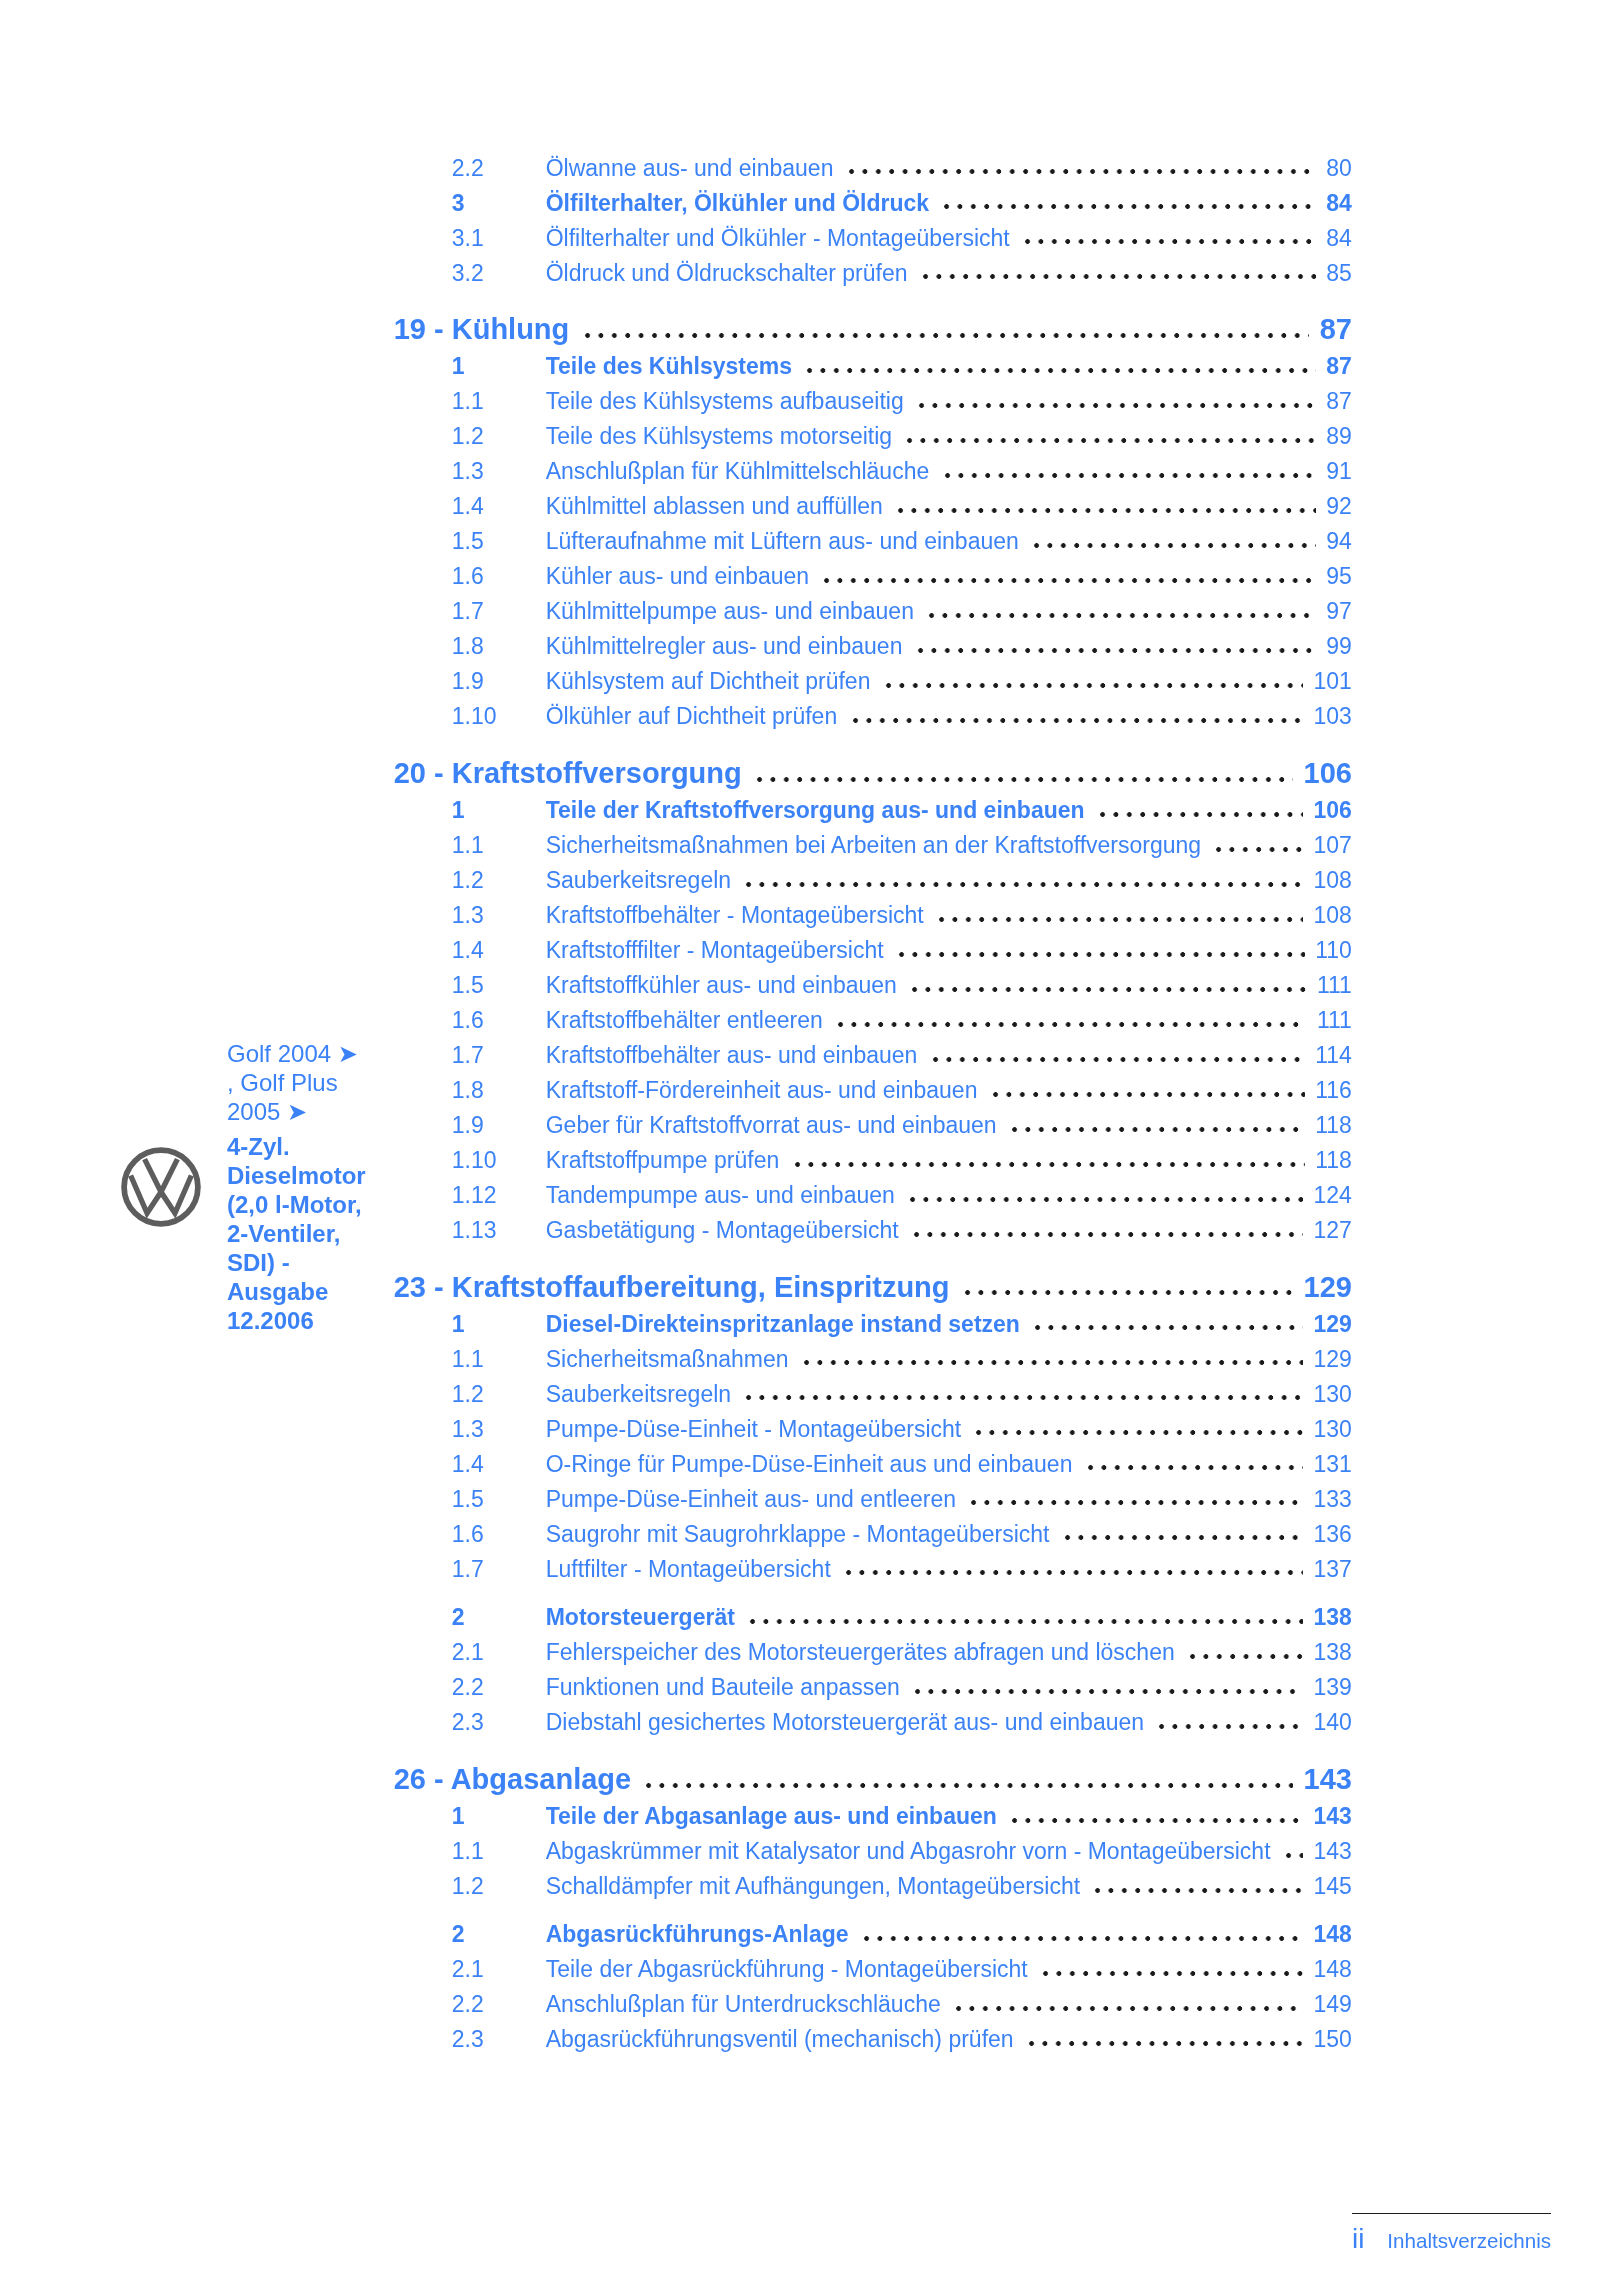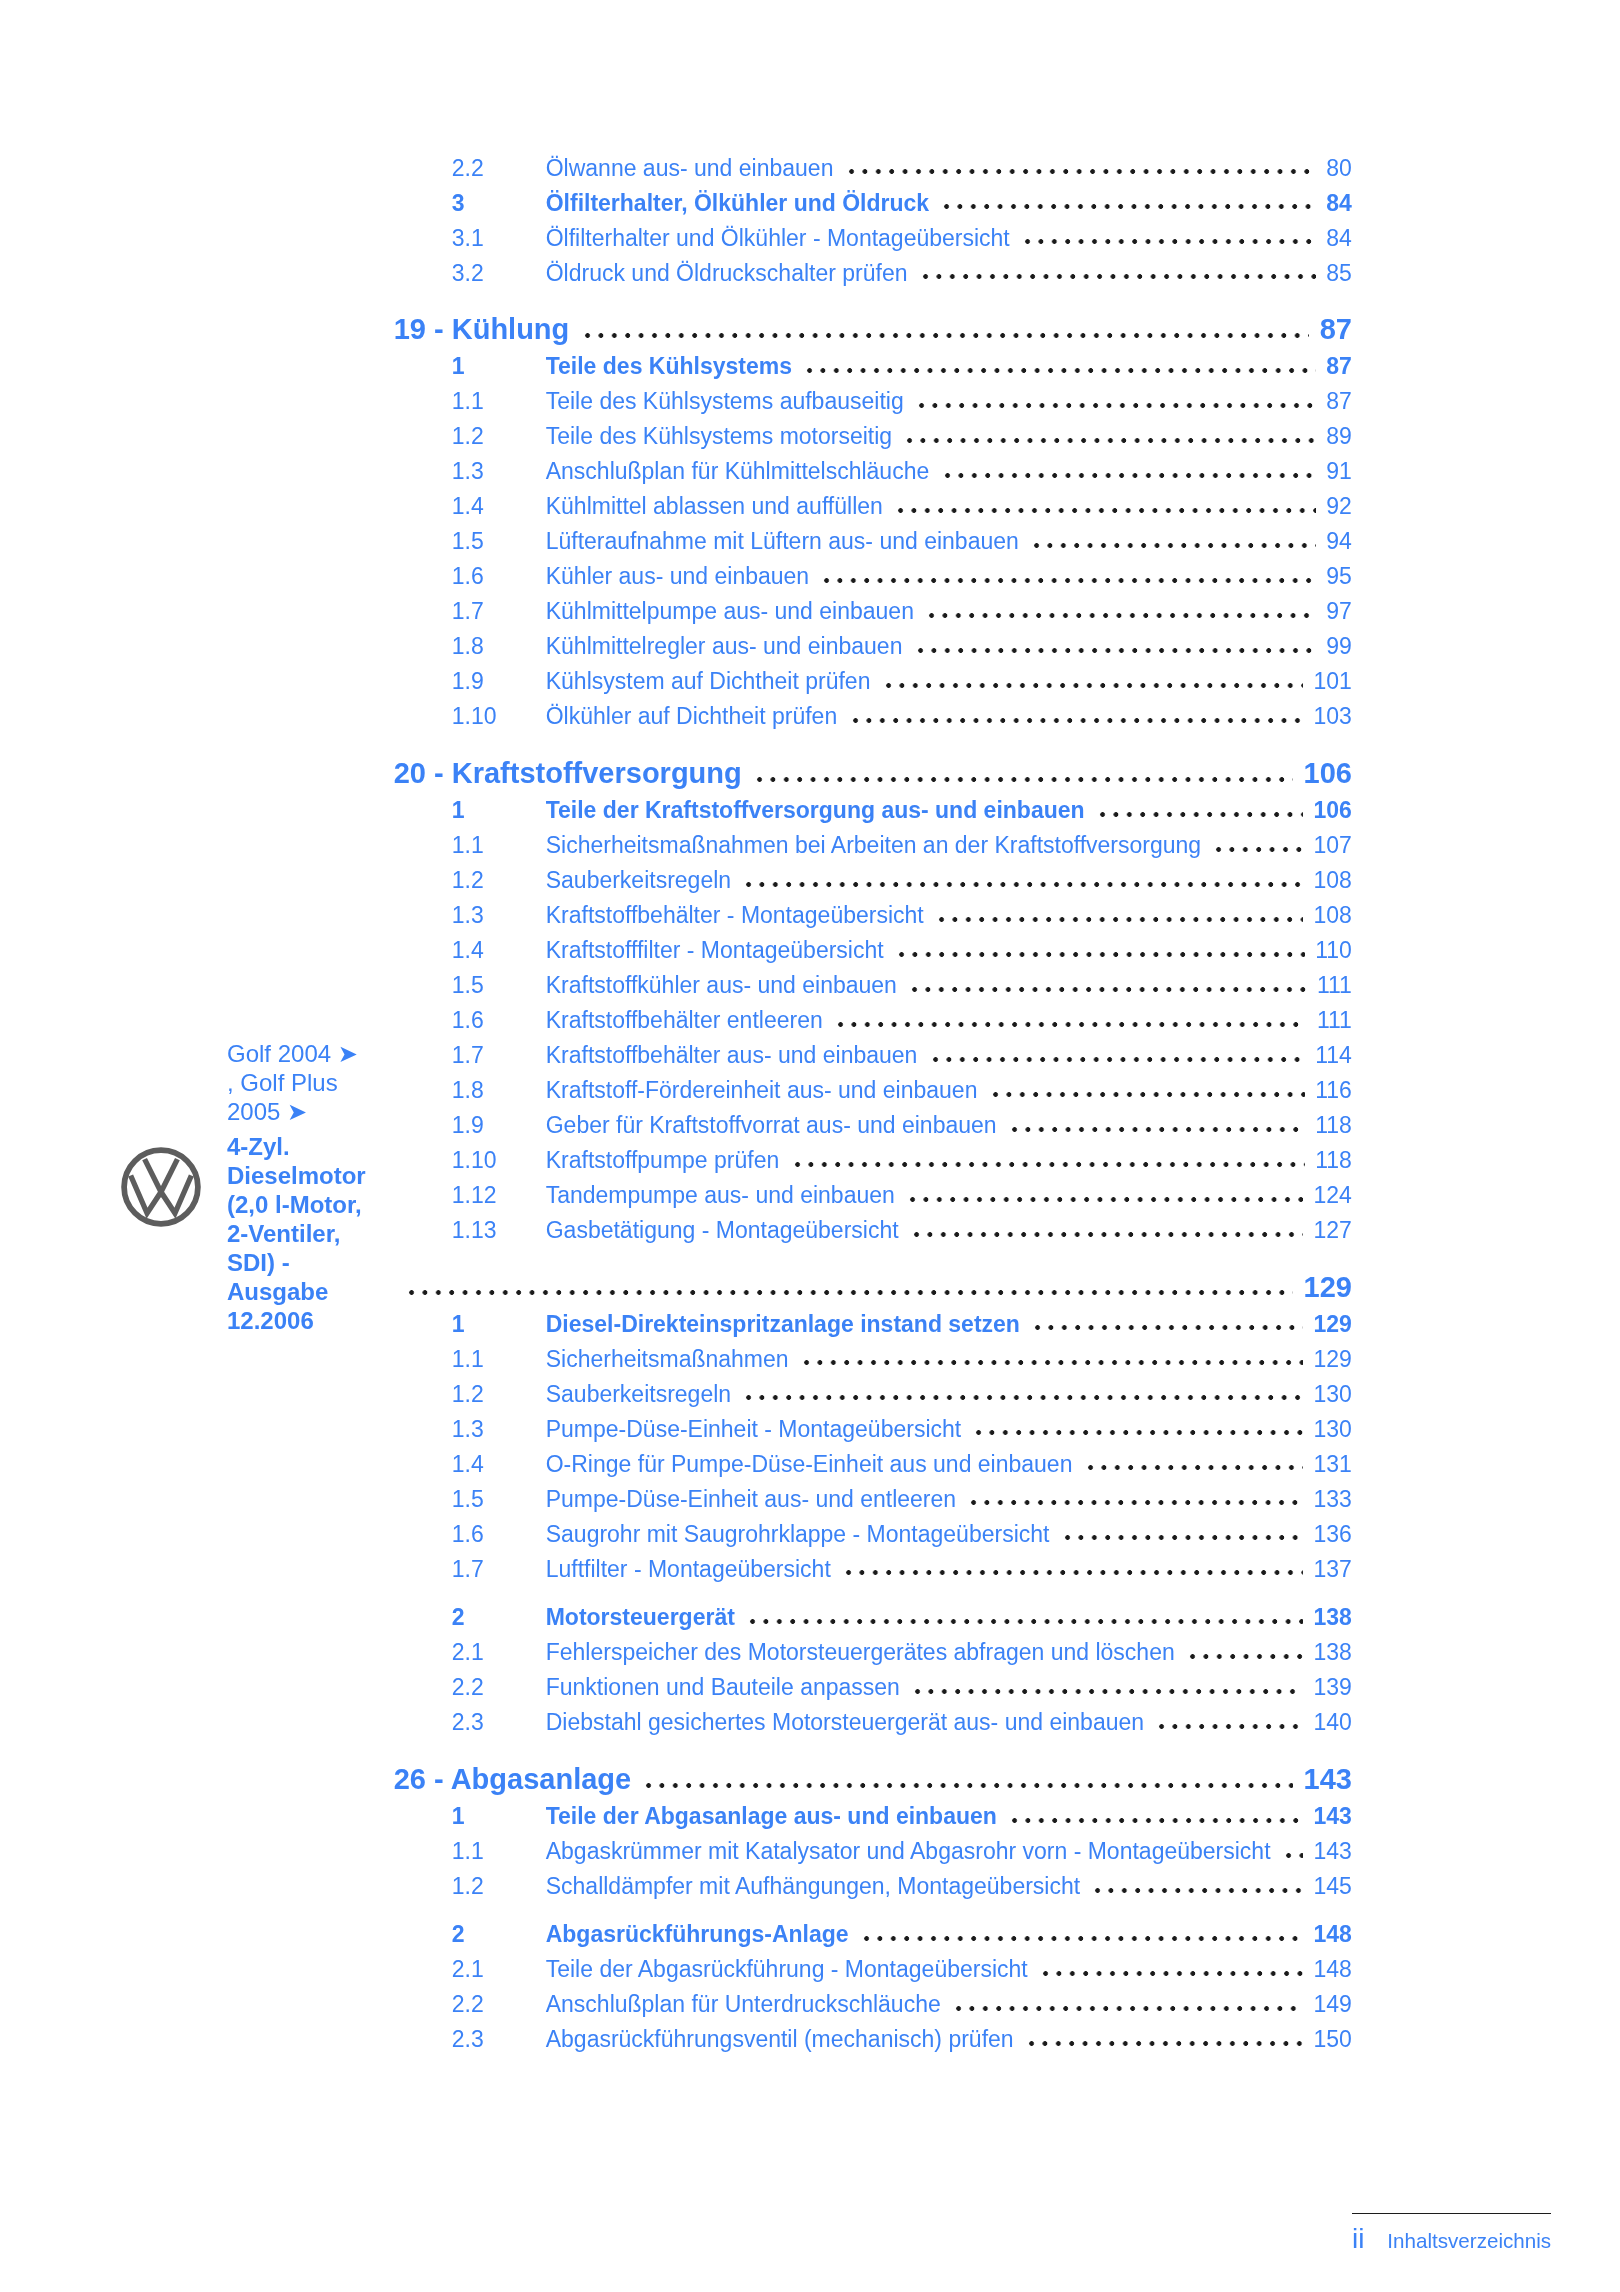--- a/index.html
+++ b/index.html
@@ -257,20 +257,21 @@
         <span class="dots"></span>
         <span class="pagenum">124</span>
       </div>
       <div class="row normal">
         <span class="num">1.13</span>
         <span class="title">Gasbetätigung - Montageübersicht</span>
         <span class="dots"></span>
         <span class="pagenum">127</span>
       </div>
       <div class="row chapter">
+        <span class="title">23 - Kraftstoffaufbereitung, Einspritzung</span>
         <span class="dots"></span>
         <span class="pagenum">129</span>
       </div>
       <div class="row bold">
         <span class="num">1</span>
         <span class="title">Diesel-Direkteinspritzanlage instand setzen</span>
         <span class="dots"></span>
         <span class="pagenum">129</span>
       </div>
       <div class="row normal">

